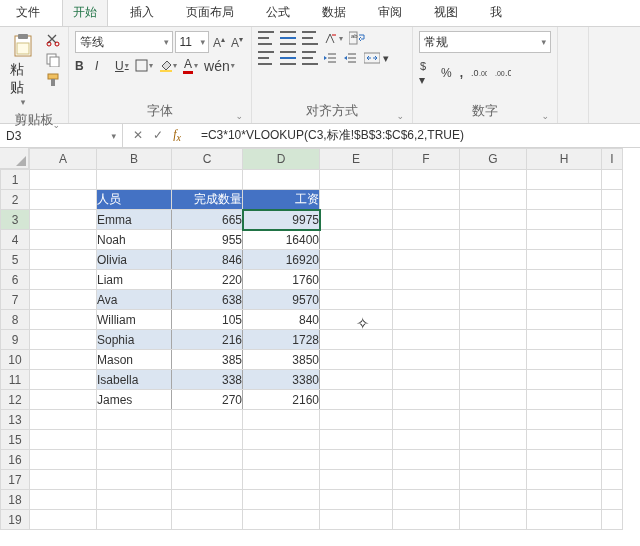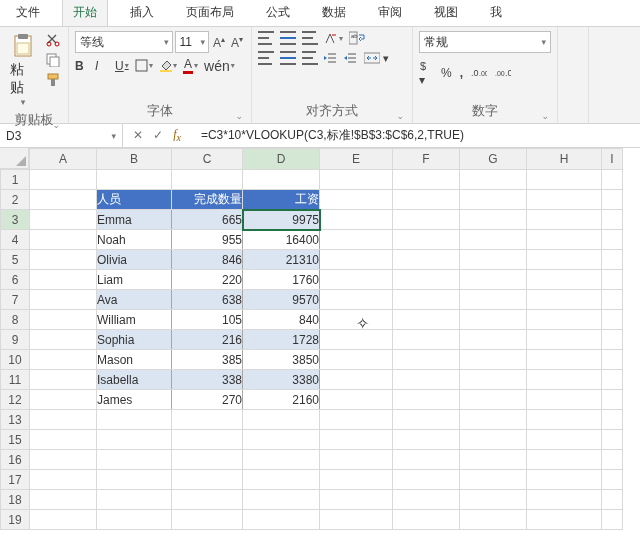--- a/index.html
+++ b/index.html
@@ -352,21 +352,21 @@
           <td class="colF"></td>
           <td class="colG"></td>
           <td class="colH"></td>
           <td class="colI"></td>
         </tr>
         <tr>
           <td class="rowhdr">5</td>
           <td class="colA"></td>
           <td class="colB dcell name band">Olivia</td>
           <td class="colC dcell num band">846</td>
-          <td class="colD dcell num band">21310</td>
+          <td class="colD dcell num band">16920</td>
           <td class="colE"></td>
           <td class="colF"></td>
           <td class="colG"></td>
           <td class="colH"></td>
           <td class="colI"></td>
         </tr>
         <tr>
           <td class="rowhdr">6</td>
           <td class="colA"></td>
           <td class="colB dcell name">Liam</td>

